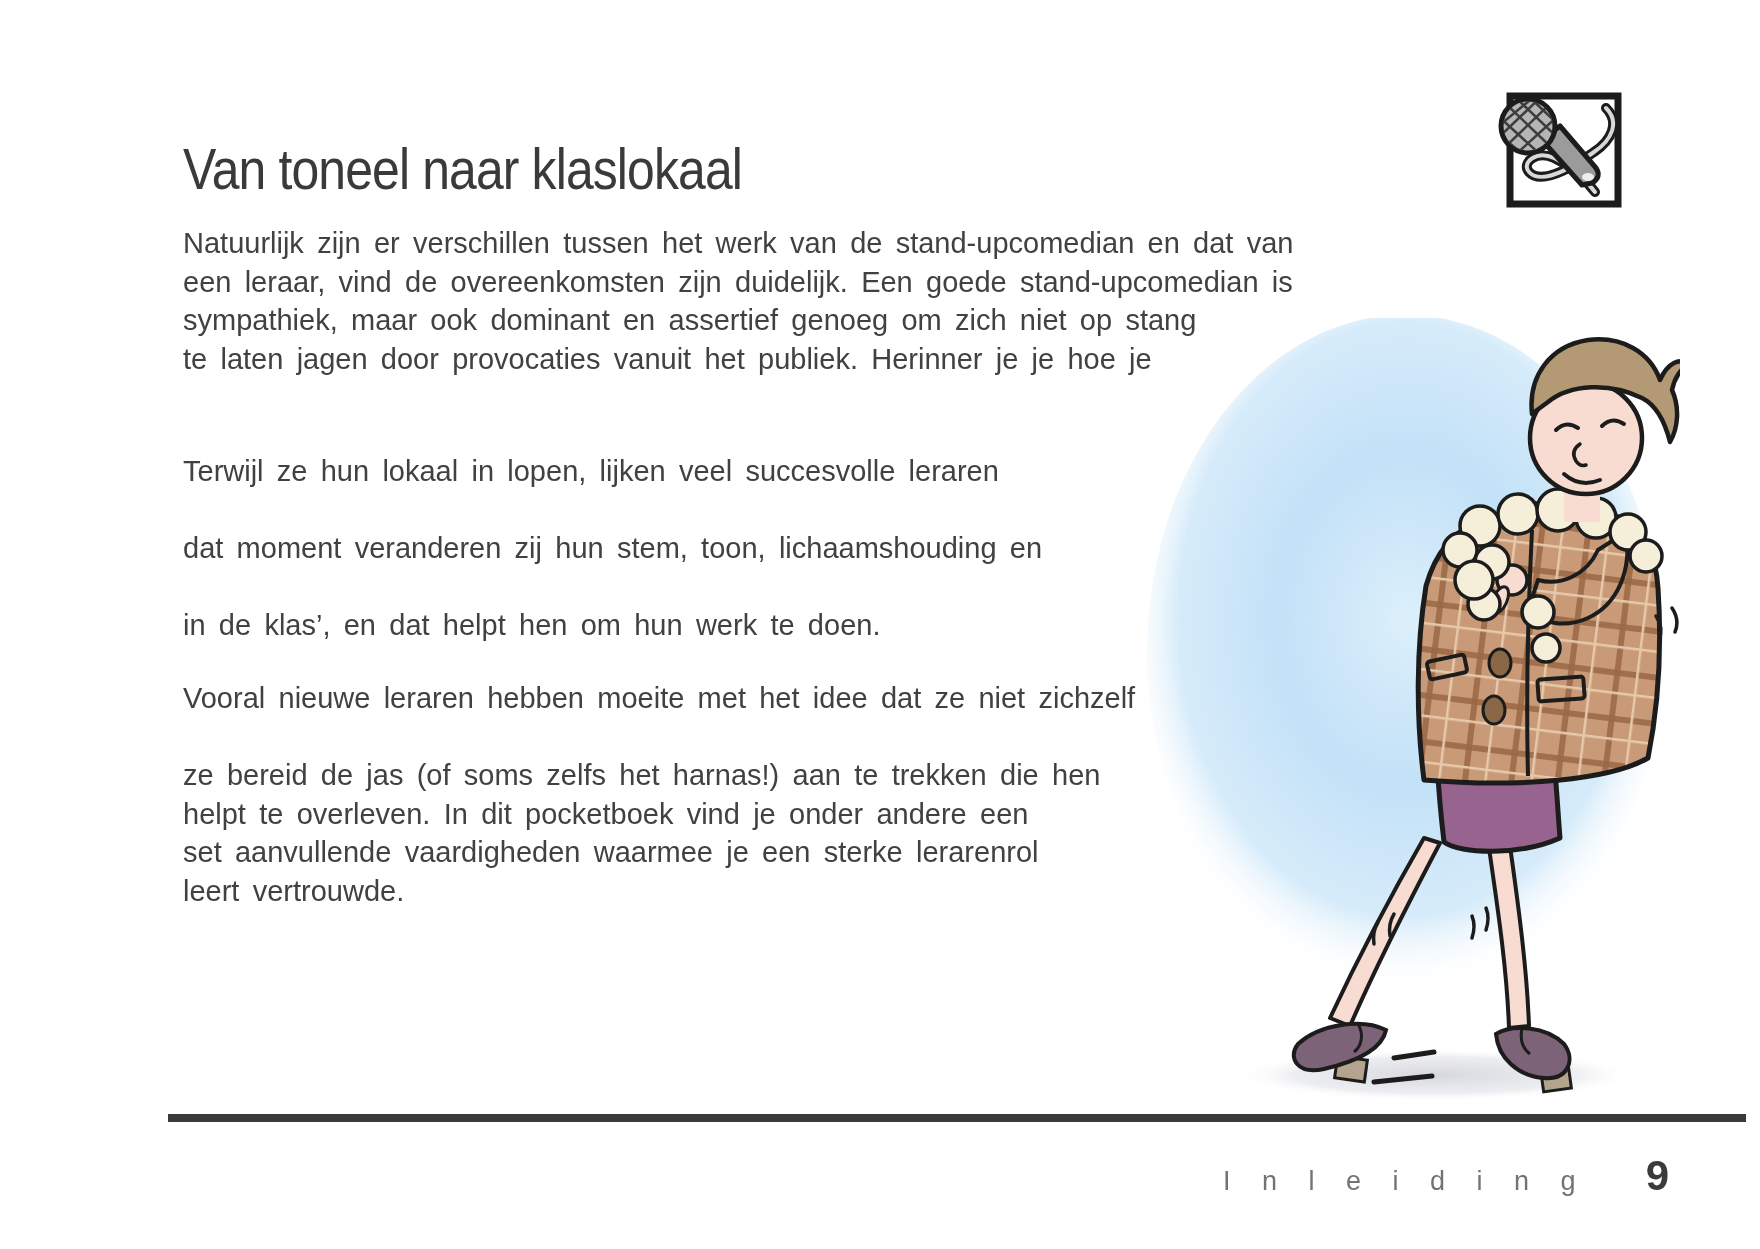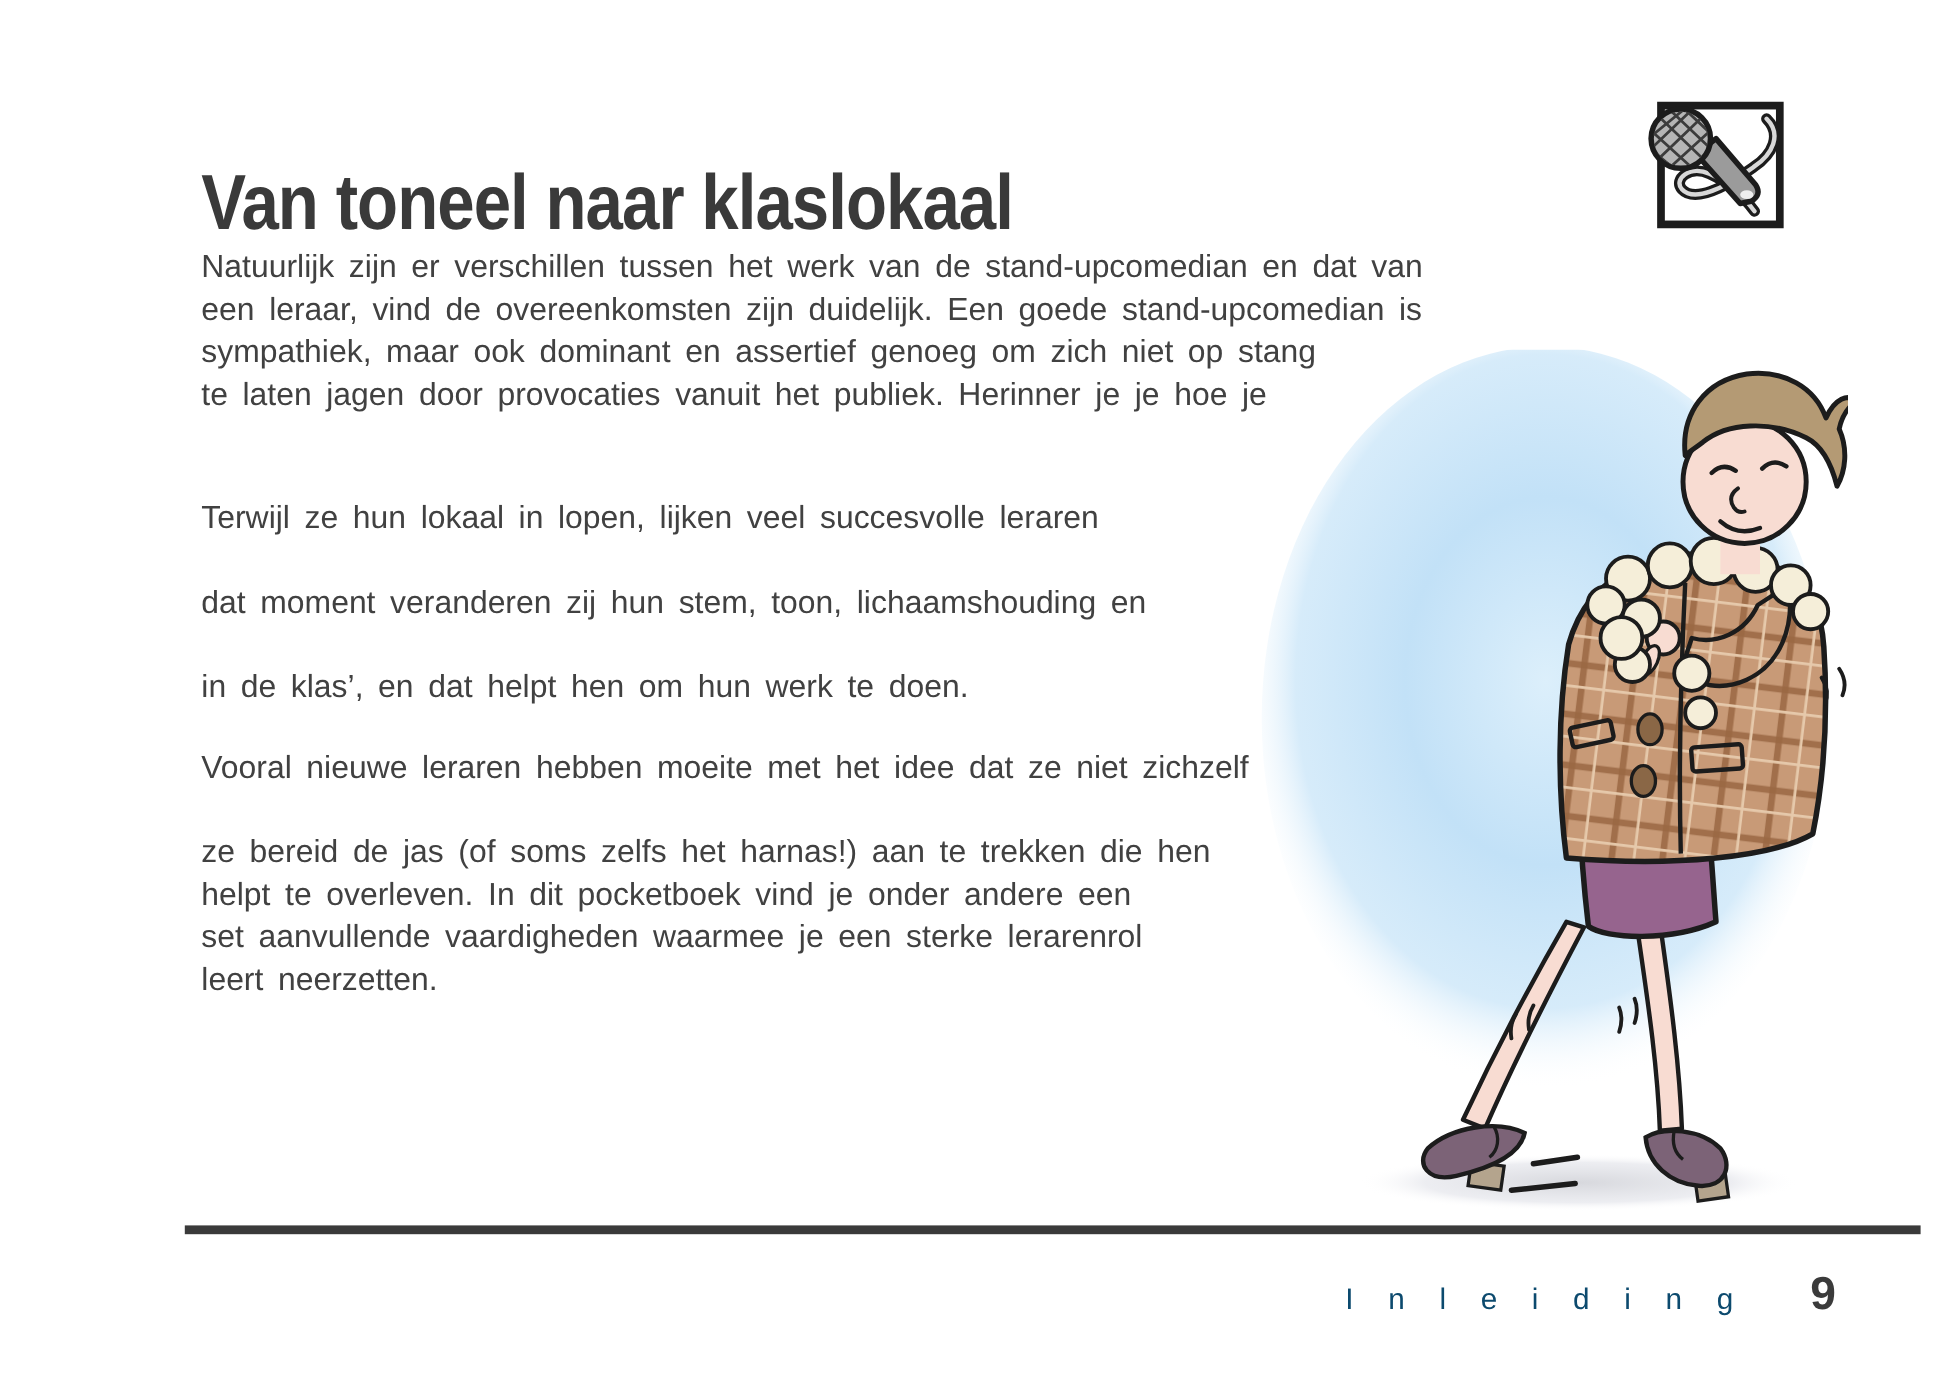--- a/index.html
+++ b/index.html
@@ -9,21 +9,21 @@
     position:relative;
     overflow:hidden;
     font-family:"Liberation Sans", sans-serif;
     color:#414141;
   }
   .page{position:absolute;inset:0;}
 
   
   .title{
     position:absolute;left:183px;top:96px;
-    font-size:71px;font-weight:700;color:#3a3a3a;
+    font-size:58px;font-weight:400;color:#3a3a3a;
     white-space:nowrap;letter-spacing:-1px;
   }
   .title .squeeze{display:inline-block;transform:scaleX(.86);transform-origin:left center;}
 
   
   .mic-badge{position:absolute;left:1496px;top:84px;width:136px;height:132px;}
   .mic-badge svg{overflow:visible;}
 
   
   .bodytext{
@@ -41,21 +41,21 @@
   .rule{
     position:absolute;left:168px;top:1114px;width:1578px;height:8px;
     background:#3a3a3a;
   }
 
   
   .footer{
     position:absolute;left:183px;top:1152px;width:1486px;
     display:flex;justify-content:flex-end;align-items:baseline;gap:58px;
   }
-  .footer .section{font-size:27px;letter-spacing:12px;color:#0c4a6e;}
+  .footer .section{font-size:27px;letter-spacing:12px;color:#737373;}
   .footer .pagenum{font-size:42px;font-weight:700;color:#3b3b3b;}
 </style>
 </head>
 <body>
 
 <div class="page">
 
   <h1 class="title"><span class="squeeze">Van toneel naar klaslokaal</span></h1>
 
   <div class="mic-badge">
@@ -93,21 +93,21 @@
       <span class="line">dat moment veranderen zij hun stem, toon, lichaamshouding en</span><br>
       <br>
       <span class="line">in de klas’, en dat helpt hen om hun werk te doen.</span>
     </p>
     <p>
       <span class="line">Vooral nieuwe leraren hebben moeite met het idee dat ze niet zichzelf</span><br>
       <br>
       <span class="line">ze bereid de jas (of soms zelfs het harnas!) aan te trekken die hen</span><br>
       <span class="line">helpt te overleven. In dit pocketboek vind je onder andere een</span><br>
       <span class="line">set aanvullende vaardigheden waarmee je een sterke lerarenrol</span><br>
-      <span class="line">leert neerzetten.</span>
+      <span class="line">leert vertrouwde.</span>
     </p>
   </div>
 
   <div class="illustration">
     <svg width="540" height="800" viewBox="0 0 540 800">
       <defs>
         <radialGradient id="glow" cx="50%" cy="45%" r="55%">
           <stop offset="0%" stop-color="#dceffb"></stop>
           <stop offset="45%" stop-color="#c2e1f7"></stop>
           <stop offset="80%" stop-color="#cfe8f9" stop-opacity="0.85"></stop>

